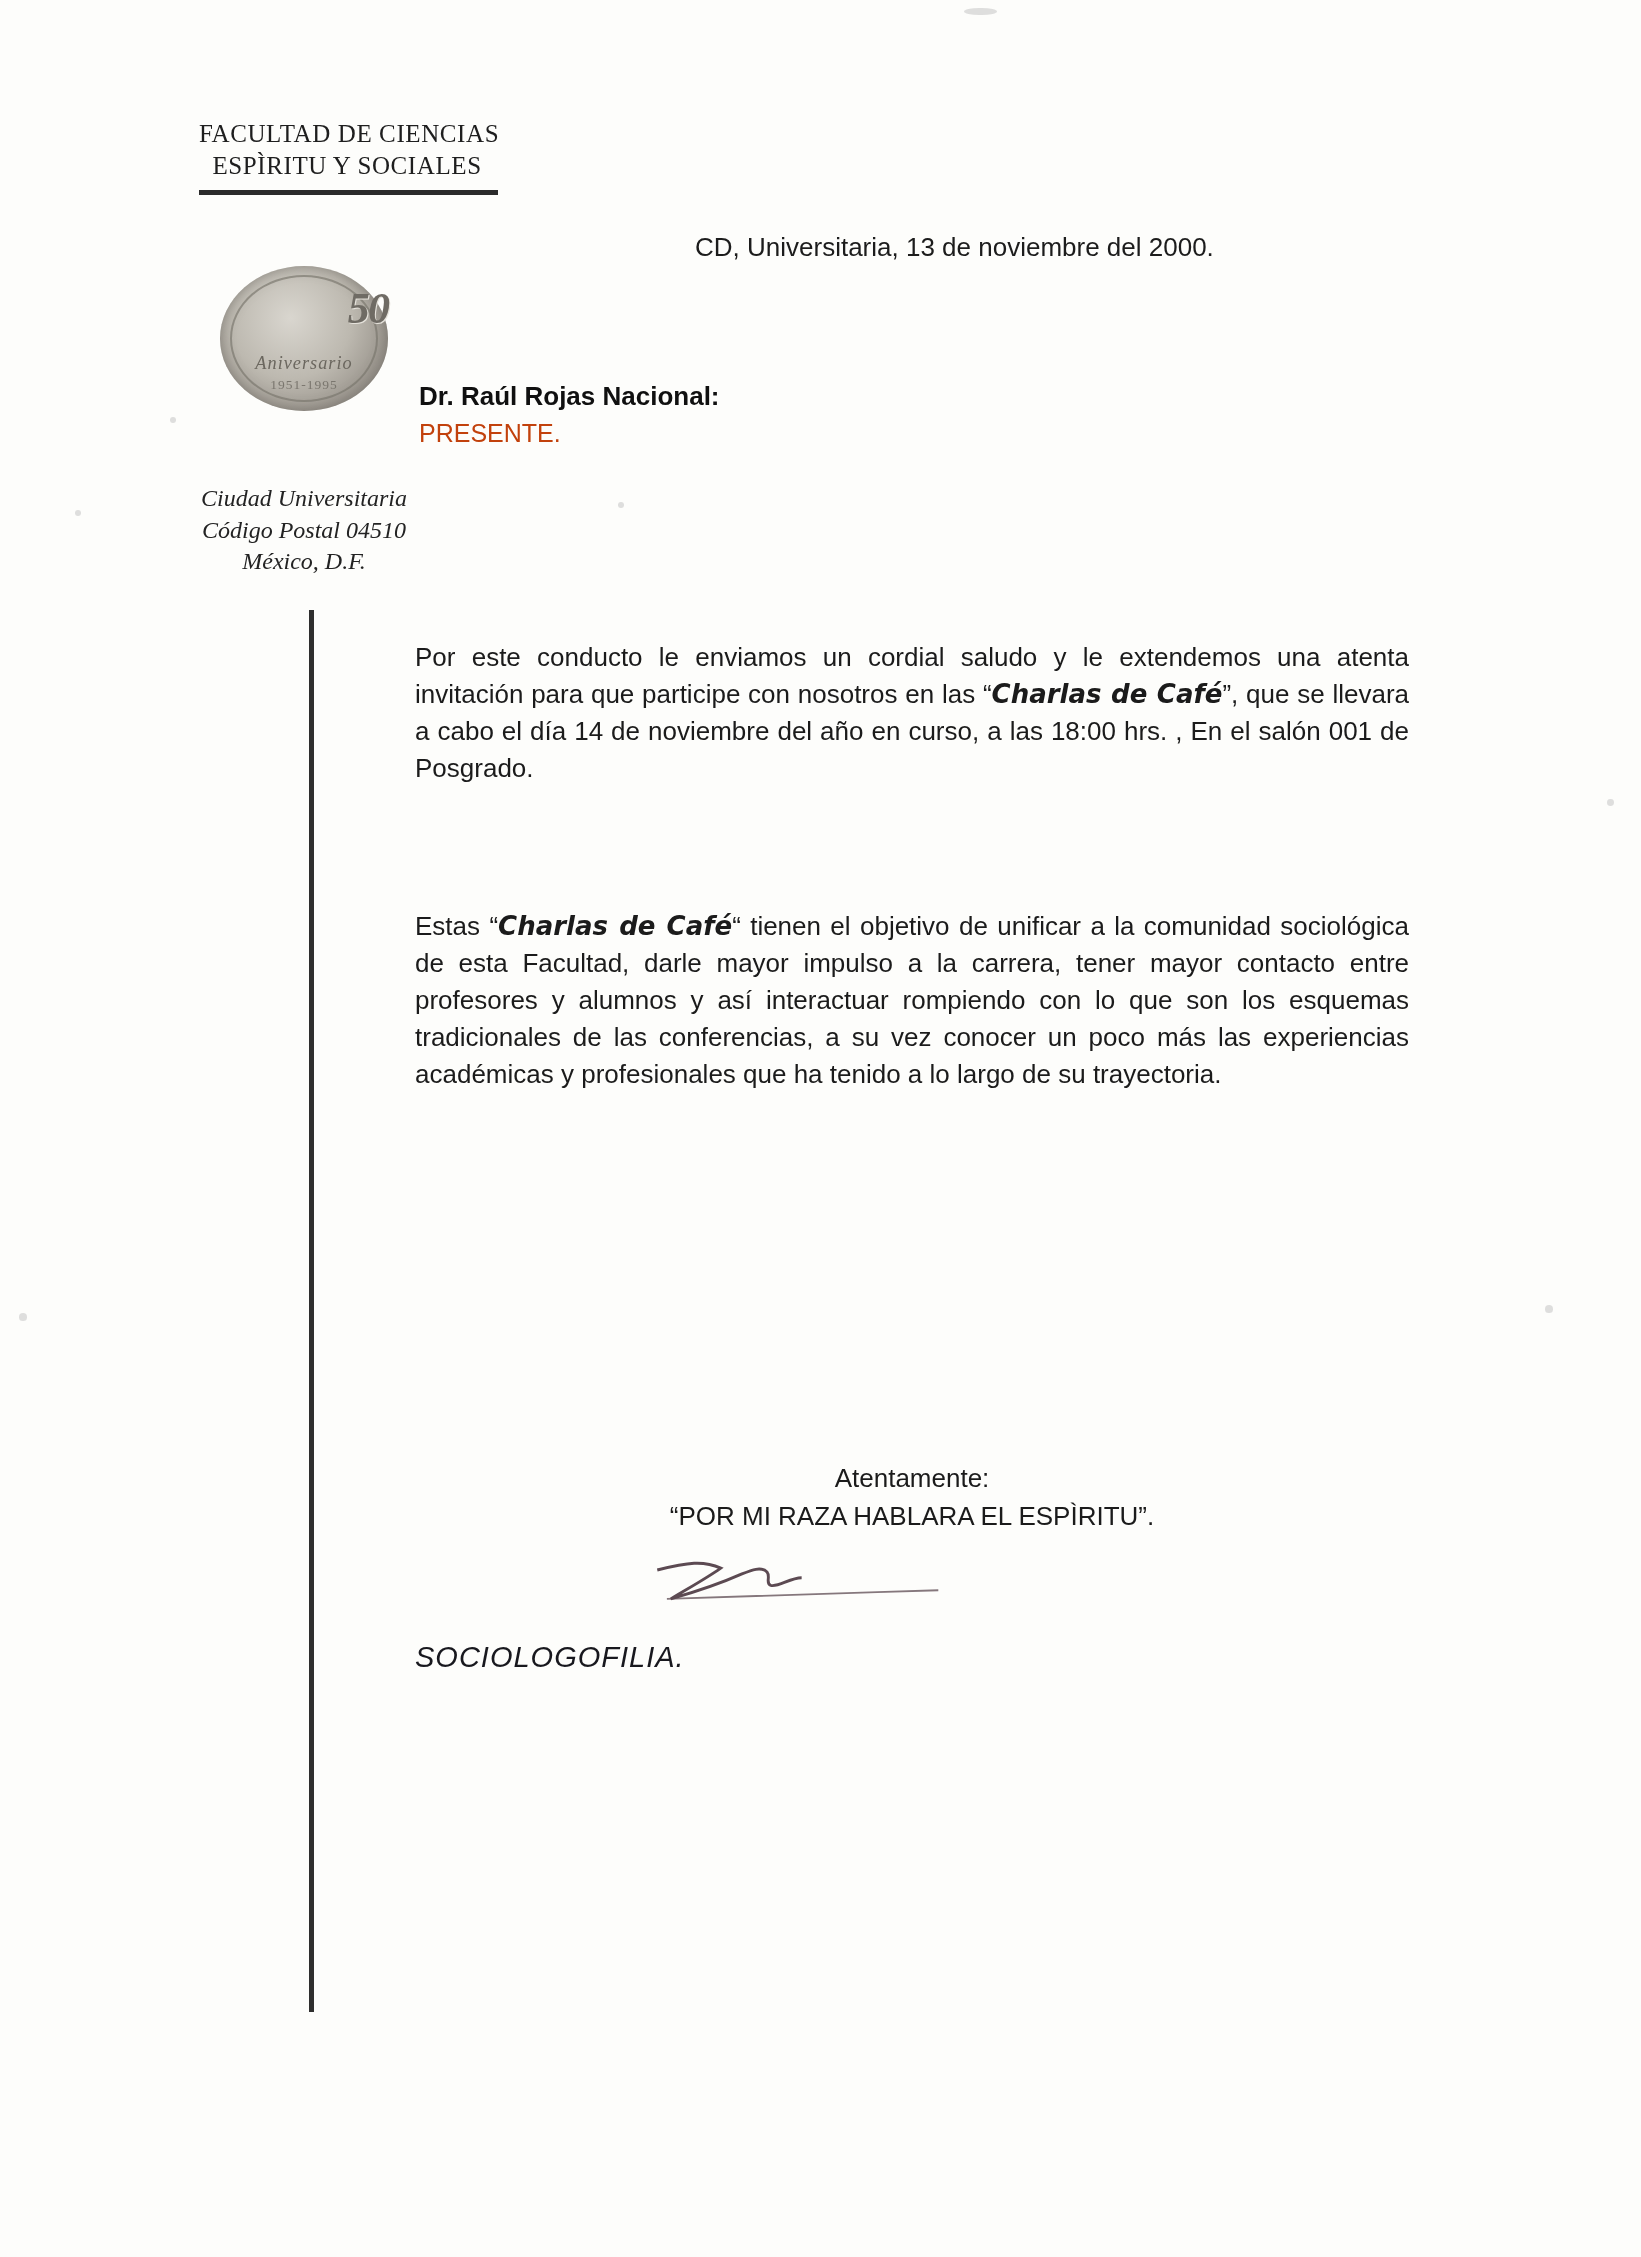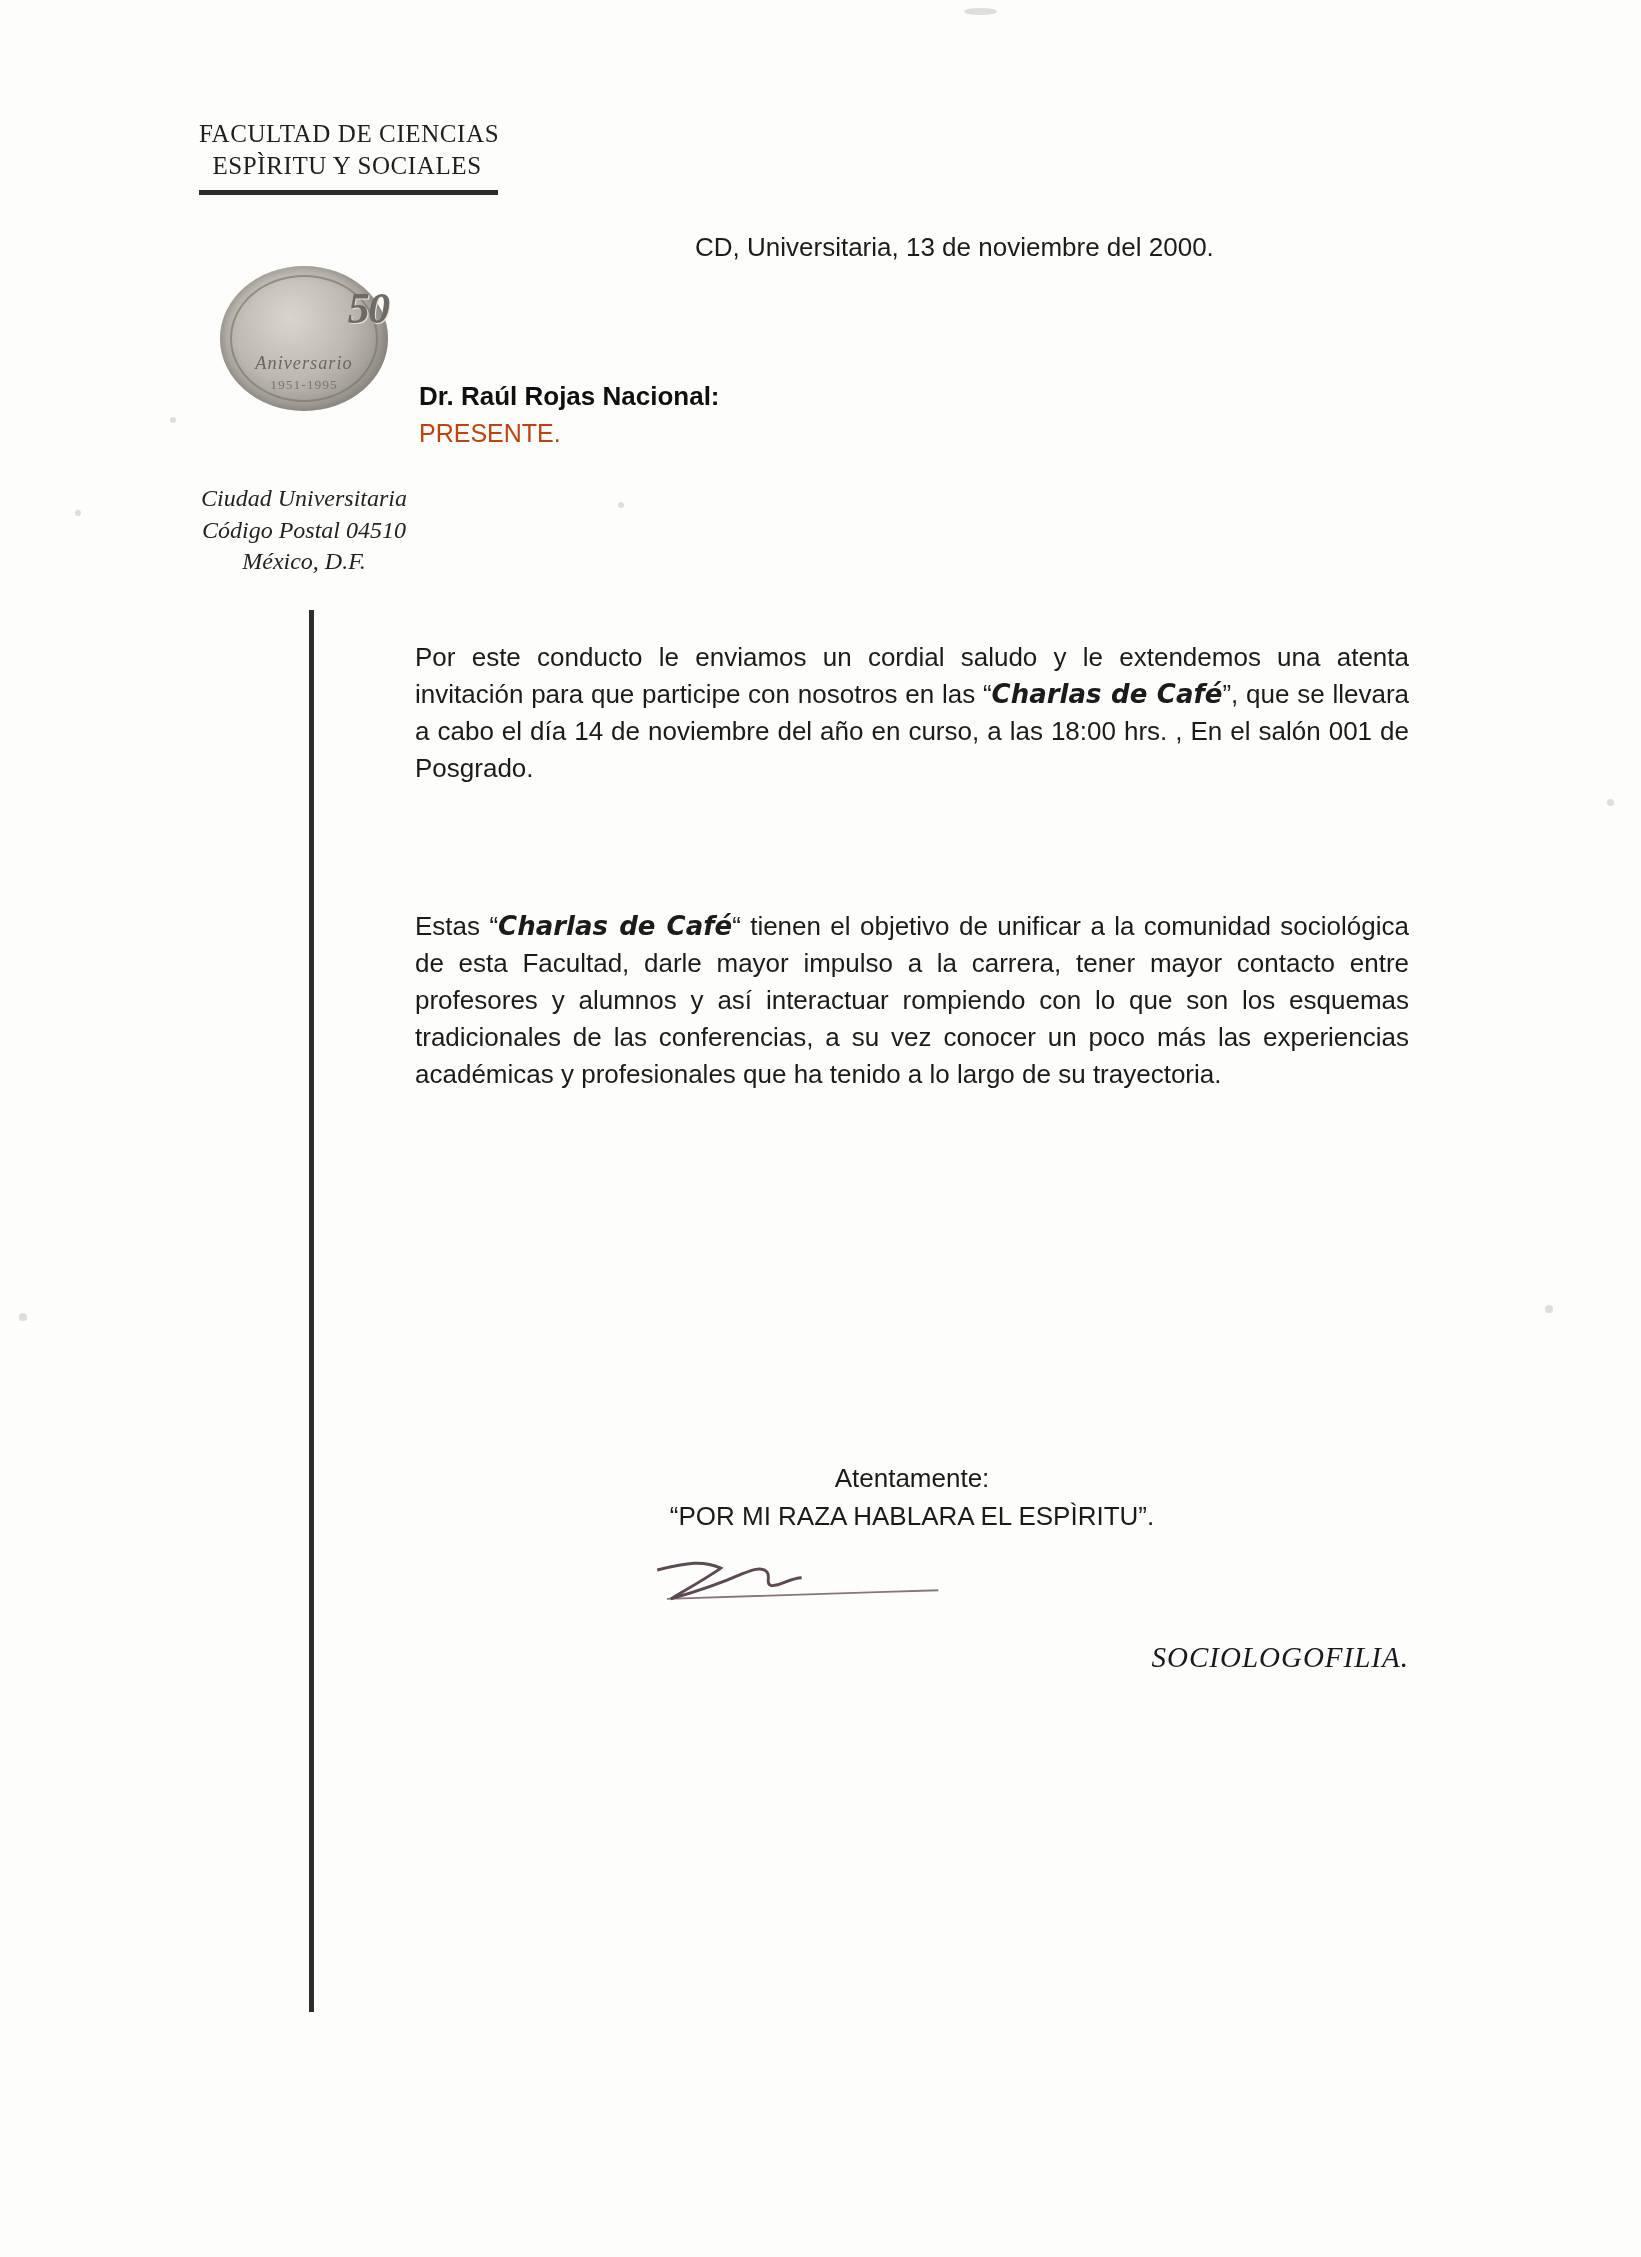--- a/index.html
+++ b/index.html
@@ -206,22 +206,22 @@
     position: absolute;
     stroke: #5c4a52;
     fill: none;
   }
 
   .org-name {
     position: absolute;
     left: 415px;
     width: 994px;
     top: 1641px;
-    text-align: right;
-    font-family: Liberation Serif, serif;
+    text-align: left;
+    font-family: Liberation Sans, sans-serif;
     font-size: 29px;
     font-style: italic;
     letter-spacing: 1px;
     color: #18181e;
   }
 
   .footnote {
     position: absolute;
     left: 404px;
     top: 1719px;

